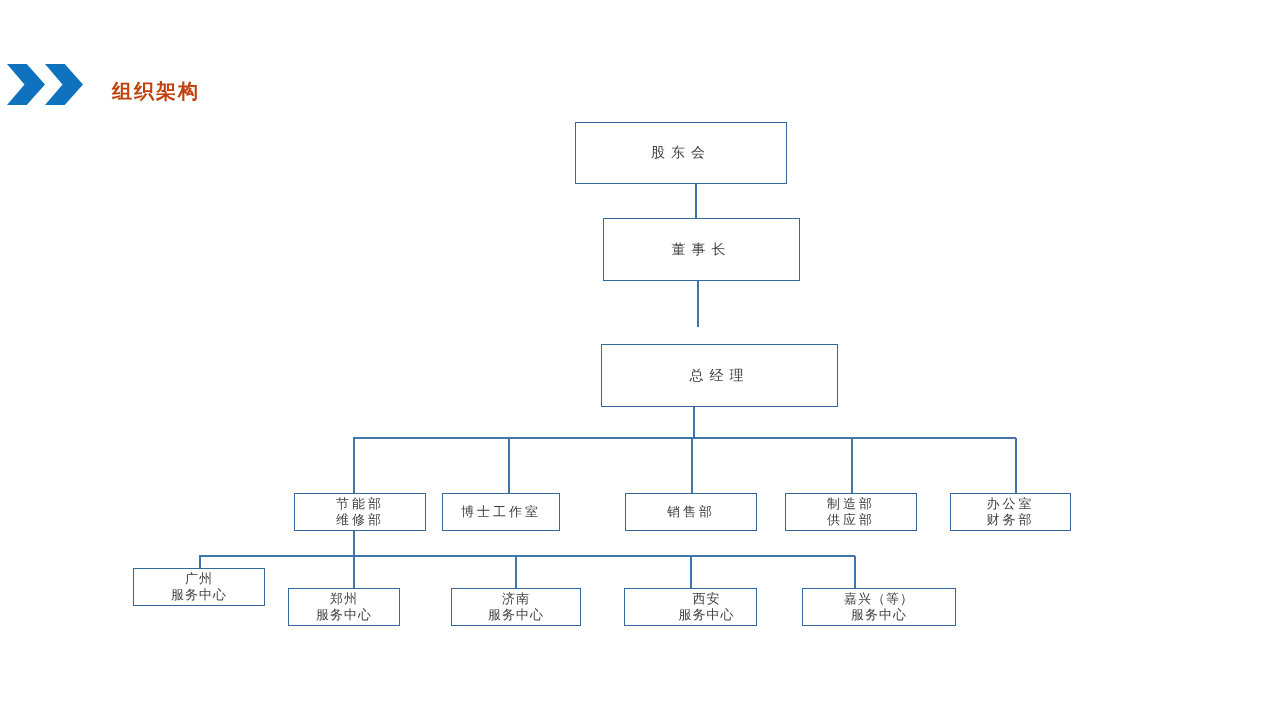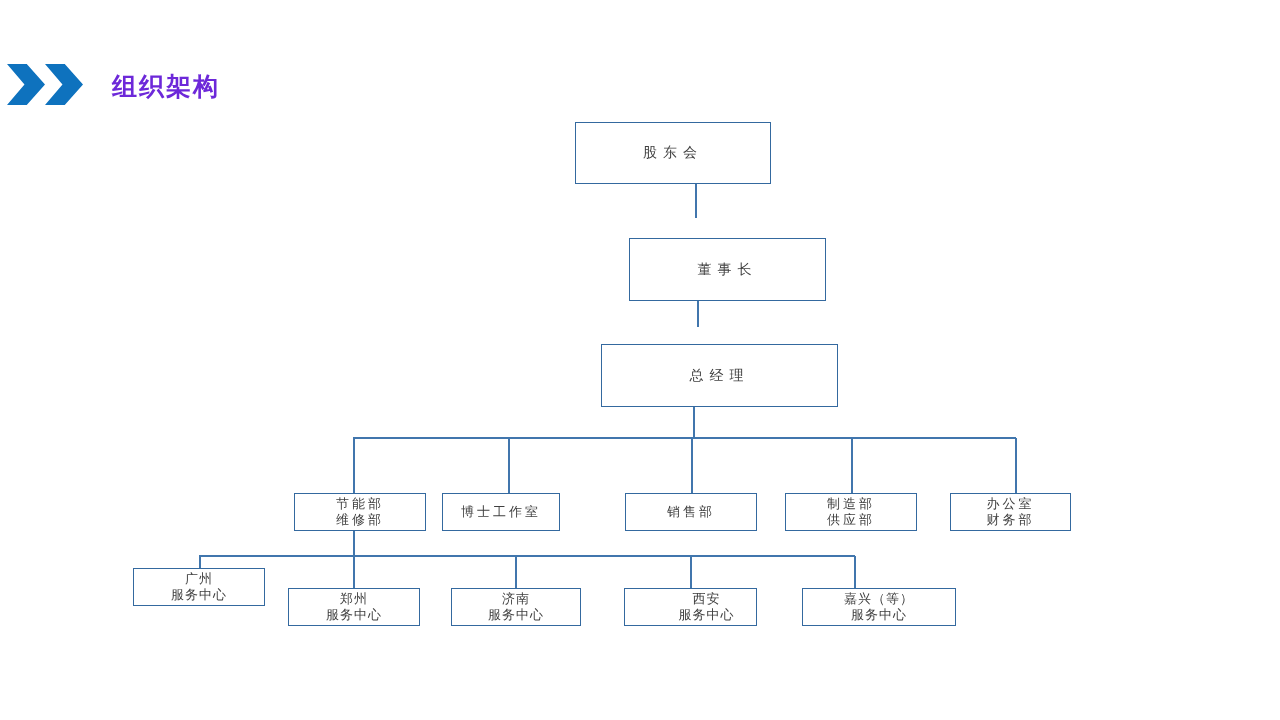--- a/index.html
+++ b/index.html
@@ -14,49 +14,49 @@
 
   
   .chevron-wrap { position:absolute; left:7px; top:64px; width:80px; height:41px; }
   .chev {
     position:absolute; top:0; width:38px; height:41px; background:#0E72BE;
     clip-path:polygon(0% 0%, 52% 0%, 100% 50%, 52% 100%, 0% 100%, 46% 50%);
   }
   .chev.c1 { left:0; }
   .chev.c2 { left:38px; }
   .page-title {
-    position:absolute; left:112px; top:70px;
-    font-size:25px; font-weight:bold; color:#6d28d9; letter-spacing:2px;
+    position:absolute; left:112px; top:78px;
+    font-size:20px; font-weight:bold; color:#c2410c; letter-spacing:2px;
   }
 
   
   .node {
     position:absolute;
     border:1.5px solid #34699F;
     background:#ffffff;
     display:flex; flex-direction:column; align-items:center; justify-content:center;
     color:#3f3f3f; text-align:center;
   }
   .node .ln { display:block; }
   .lvl-top { font-size:14px; letter-spacing:6px; }
   .dept    { font-size:13px; line-height:16px; letter-spacing:3px; }
   .svc     { font-size:13px; line-height:16px; letter-spacing:1px; }
 
-  .n-root     { left:575px; top:122px; width:196px; height:62px; }
-  .n-chairman { left:629px; top:218px; width:197px; height:63px;margin-top:20px; }
+  .n-root     { left:575px; top:122px; width:212px; height:62px; }
+  .n-chairman { left:603px; top:218px; width:197px; height:63px; }
   .n-gm       { left:601px; top:344px; width:237px; height:63px; }
 
   .n-d1 { left:288px; top:493px; width:132px; height:38px;margin-left:6px; }
   .n-d2 { left:442px; top:493px; width:118px; height:38px; }
   .n-d3 { left:625px; top:493px; width:132px; height:38px; }
   .n-d4 { left:785px; top:493px; width:132px; height:38px; }
   .n-d5 { left:950px; top:493px; width:121px; height:38px; }
 
   .n-s1 { left:133px; top:568px; width:132px; height:38px; }
-  .n-s2 { left:288px; top:588px; width:132px; height:38px; }
+  .n-s2 { left:288px; top:588px; width:112px; height:38px; }
   .n-s3 { left:451px; top:588px; width:130px; height:38px; }
   .n-s4 { left:624px; top:588px; width:133px; height:38px;padding-left:32px; }
   .n-s5 { left:802px; top:588px; width:154px; height:38px; }
 
   
   .line { position:absolute; background:#4176AD; }
   .v { width:1.5px; }
   .h { height:1.5px; }
 </style>
 </head>

